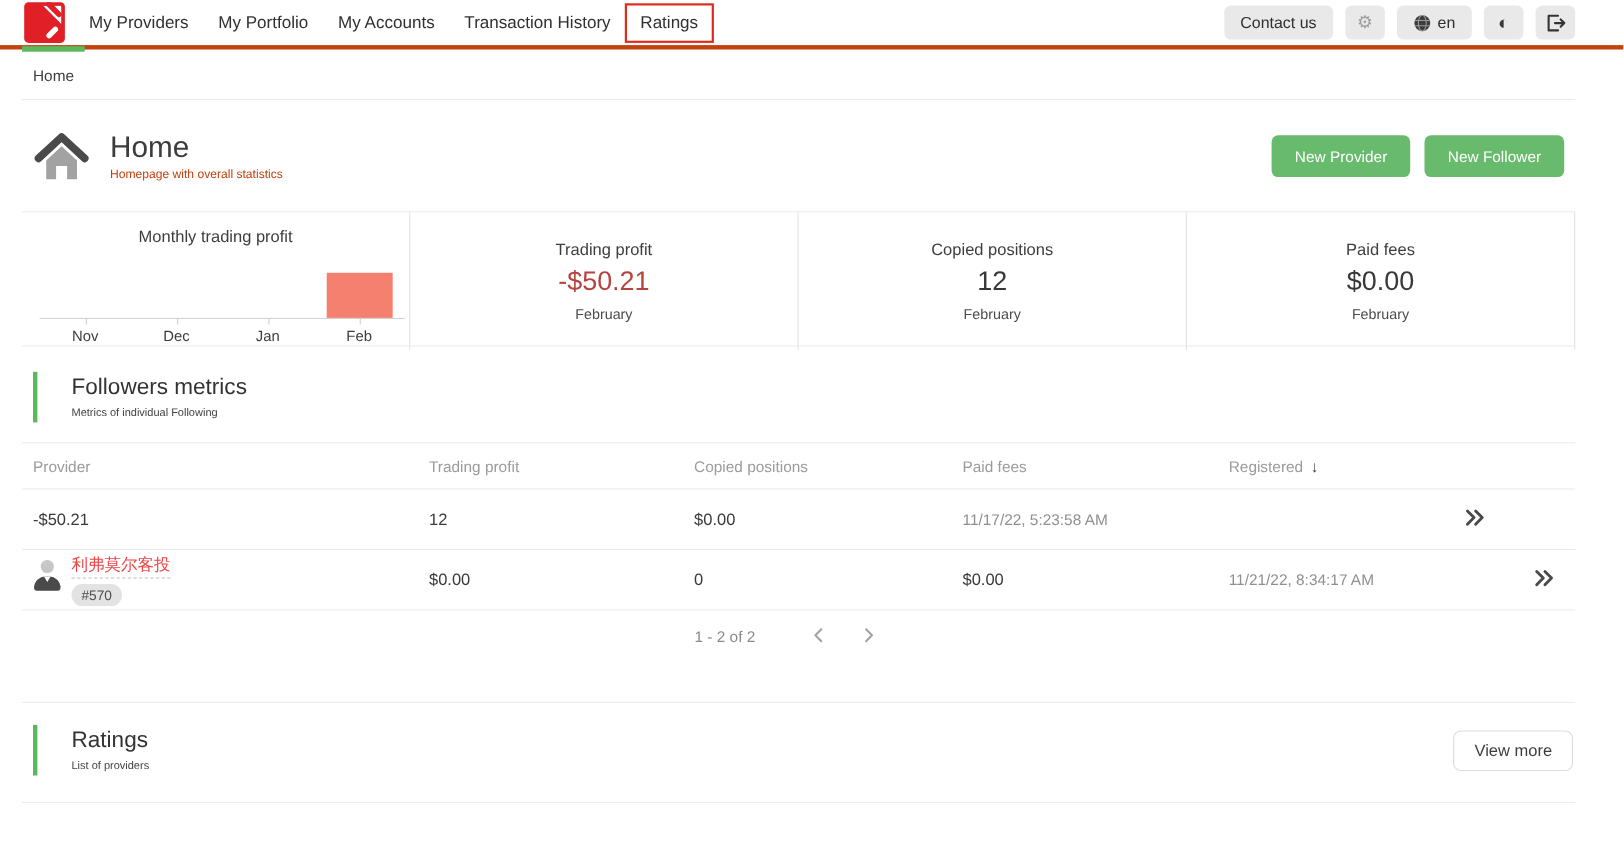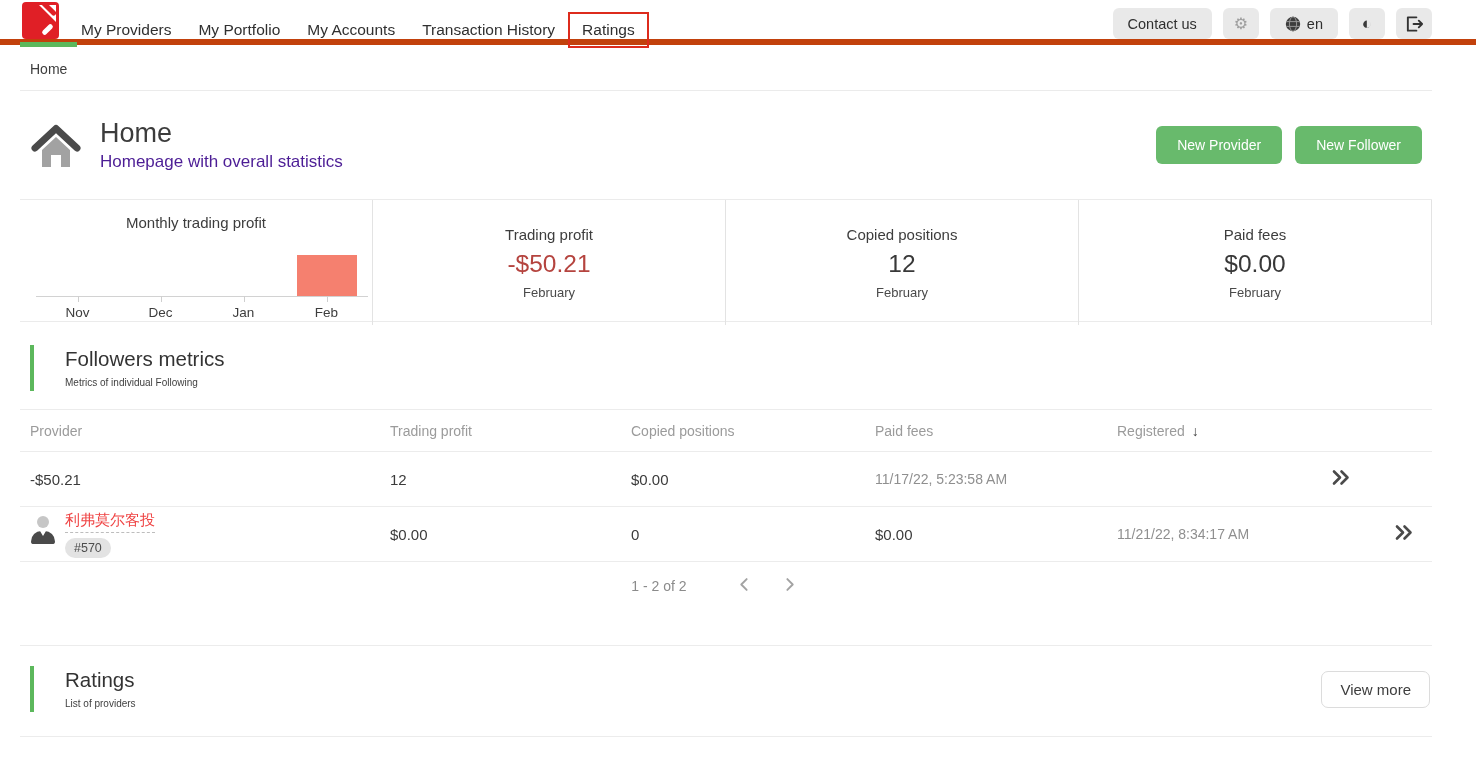--- a/index.html
+++ b/index.html
@@ -1,21 +1,21 @@
 <!DOCTYPE html>
 <html><head>
 <meta charset="utf-8">
 <style>
   * { box-sizing: border-box; margin: 0; padding: 0; }
   html,body { width:1476px; height:780px; background:#fff; overflow:hidden;
     font-family:"Liberation Sans","DejaVu Sans",sans-serif; color:#3d3d3d; }
 
   
-  .topbar { position:relative; display:flex; align-items:flex-end; height:45px;
-    padding:0 44px 0 22px; border-bottom:6px solid #c2410c; }
+  .topbar { position:relative; display:flex; align-items:center; height:45px;
+    padding:0 44px 0 22px; border-bottom:4px solid #c2410c; }
   .logo { position:relative; width:37px; height:37px; background:#e01f26;
     border-radius:4px; margin-right:22px; overflow:hidden; cursor:pointer; }
   .logo .tri { position:absolute; top:3px; right:3px; width:17px; height:17px;
     background:#fff; clip-path:polygon(0 0,100% 0,100% 100%); }
   .logo .cut { position:absolute; top:4px; right:1px; width:18px; height:5px;
     background:#e01f26; border-radius:3px; transform:rotate(45deg); }
   .logo .dash { position:absolute; bottom:7px; right:5px; width:13px; height:5px;
     background:#fff; border-radius:3px; transform:rotate(-45deg); }
   .green-tab-indicator { position:absolute; left:20px; top:42px; width:57px;
     height:5px; background:#5cb85c; z-index:3; }
@@ -38,21 +38,21 @@
   .content { margin:0 44px 0 20px; }
 
   .breadcrumb-row { padding:16px 10px 13px; font-size:14px; color:#3d3d3d;
     border-bottom:1px solid #ebebeb; }
   .breadcrumb-row a { color:#3d3d3d; text-decoration:none; cursor:pointer; }
 
   
   .page-header { display:flex; align-items:center; padding:27px 10px; }
   .page-title-block { margin-left:18px; }
   .page-title { font-size:27px; font-weight:500; color:#3c3c3c; }
-  .page-subtitle { font-size:17px; color:#4c1d95; margin-top:3px; }
+  .page-subtitle { font-size:11px; color:#c2410c; margin-top:3px; }
   .header-actions { margin-left:auto; display:flex; gap:13px; }
   .btn-green { height:38px; padding:0 21px; background:#68ba6c; color:#fff;
     border:none; border-radius:6px; font-size:14px; cursor:pointer;
     font-family:"Liberation Sans",sans-serif; }
 
   
   .stats { display:grid; grid-template-columns:repeat(4,1fr); height:123px;
     border-top:1px solid #ebebeb; border-bottom:1px solid #ebebeb; }
   .stat-col { border-right:1px solid #e3e3e3; display:flex; flex-direction:column;
     align-items:center; justify-content:center; text-align:center; }

